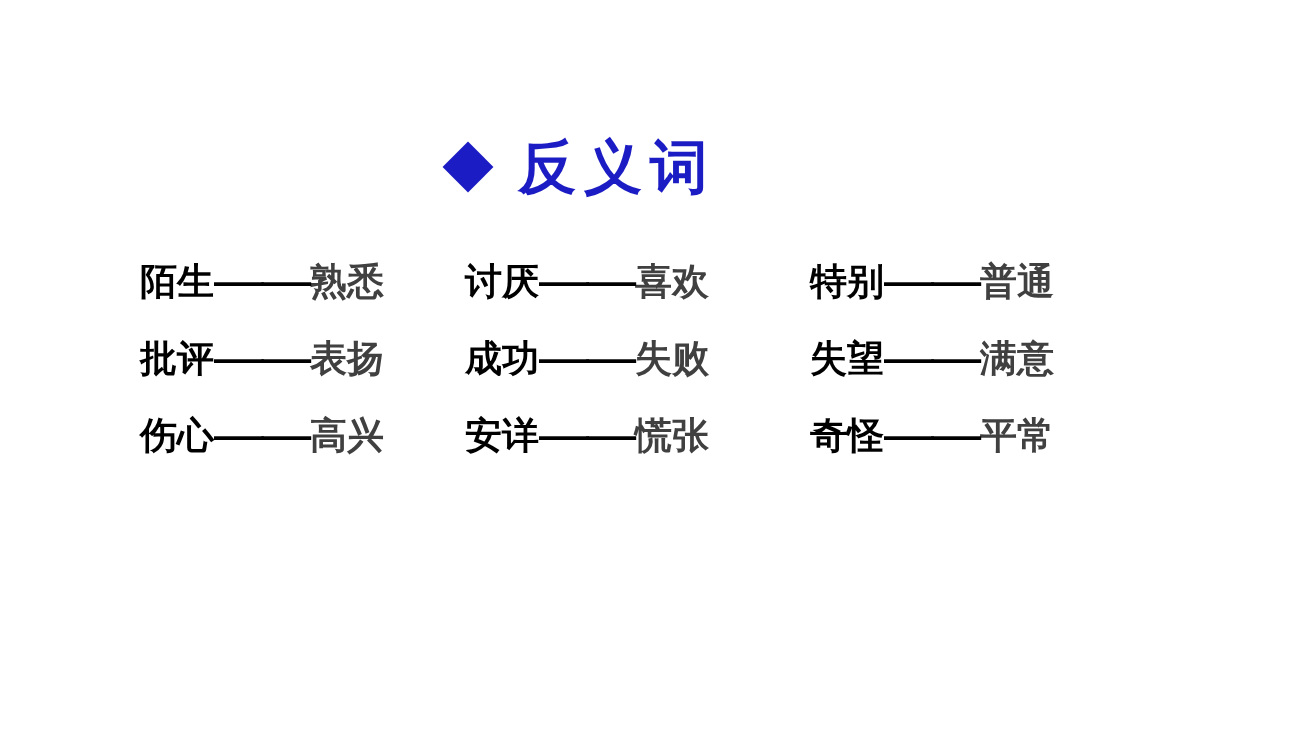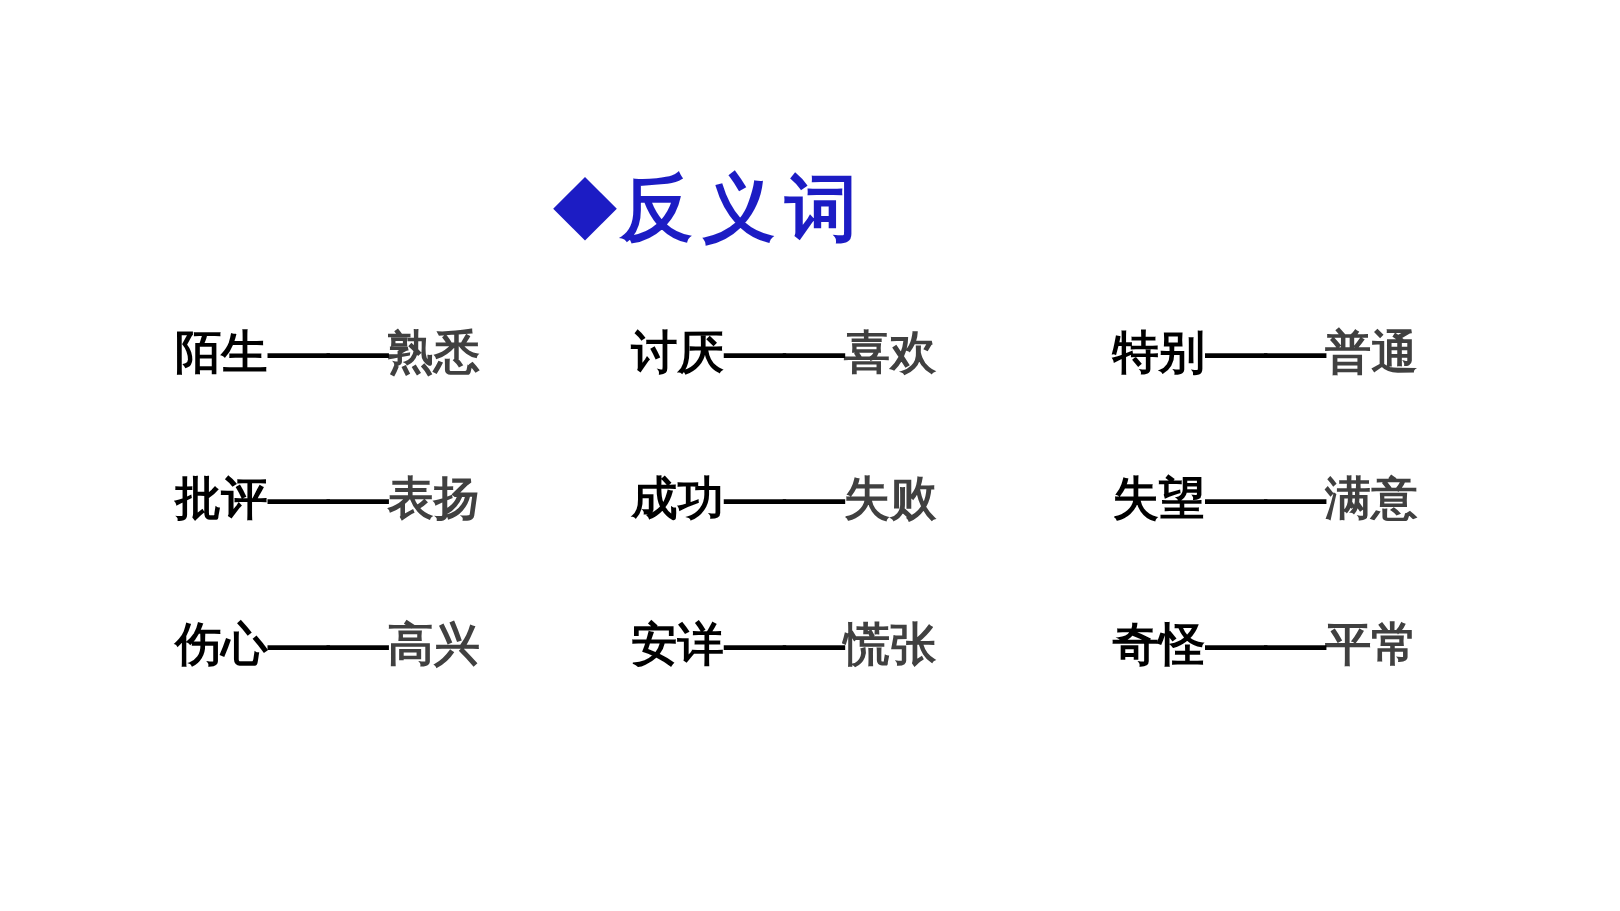--- a/index.html
+++ b/index.html
@@ -14,21 +14,21 @@
     height: 729px;
     background: #ffffff;
     overflow: hidden;
   }
   .title-row {
     position: absolute;
     top: 138px;
     left: 450px;
     display: flex;
     align-items: center;
-    gap: 10px;
+    gap: 32px;
     white-space: nowrap;
   }
   .title-diamond {
     width: 36px;
     height: 36px;
     background: #1c1cc4;
     transform: rotate(45deg);
     flex: 0 0 auto;
   }
   .title-text {
@@ -39,21 +39,20 @@
     line-height: 1;
   }
   .pairs-grid {
     position: absolute;
     top: 263px;
     left: 140px;
     display: grid;
     grid-template-columns: 325px 345px 360px;
     grid-auto-rows: 77px;
     align-items: start;
-    gap: 40px;
   }
   .pair {
     display: flex;
     align-items: center;
     white-space: nowrap;
     font-size: 37px;
     font-weight: bold;
     line-height: 1;
   }
   .word-left {

